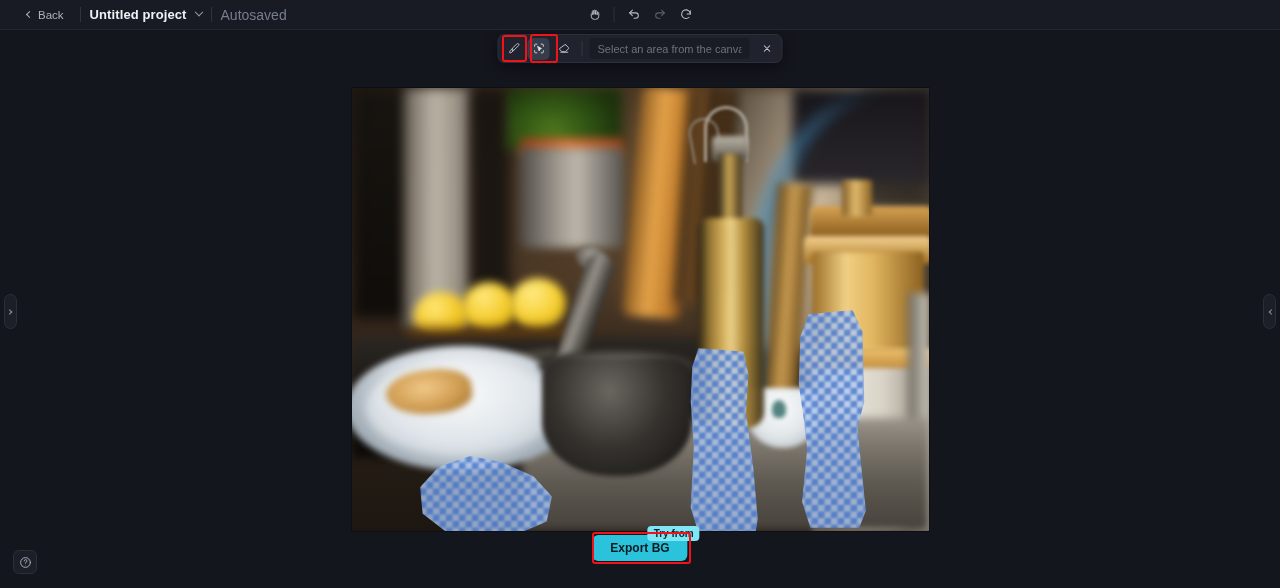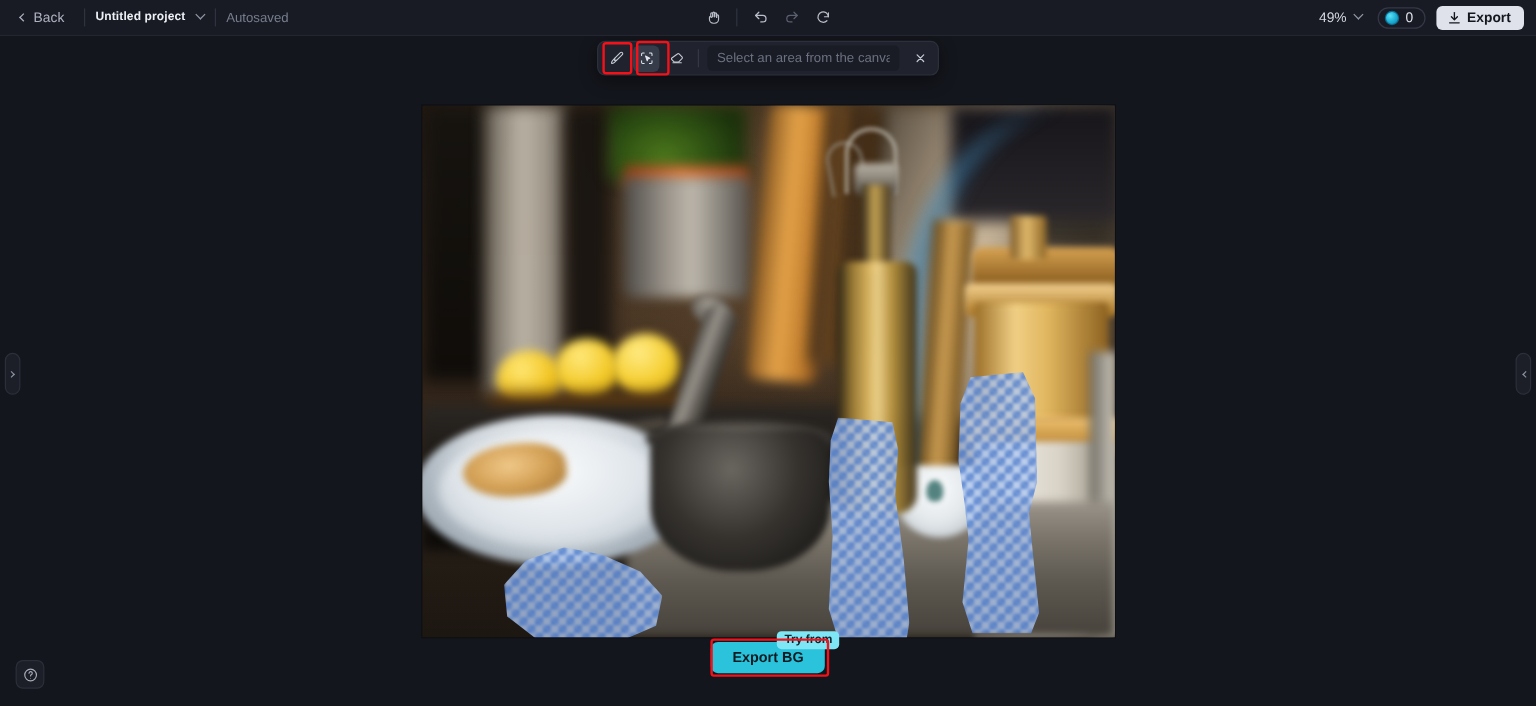--- a/index.html
+++ b/index.html
@@ -13,37 +13,37 @@
 
   
   .topbar {
     position: absolute; left: 0; top: 0;
     width: 1280px; height: 30px;
     background: #181b24;
     border-bottom: 1px solid #23262f;
     display: flex; align-items: center;
     z-index: 40;
   }
-  .tb-left { display: flex; align-items: center; padding-left: 10px; gap: 0px; }
+  .tb-left { display: flex; align-items: center; padding-left: 10px; gap: 0px; margin-left: 10px; }
   .back-btn {
     display: flex; align-items: center; gap: 5px;
     font-size: 11.5px; color: #aeb3c0;
     padding: 3px 7px; border-radius: 4px; cursor: pointer;
   }
   .chev-l { display: inline-block; width: 5px; height: 5px;
     border-left: 1.3px solid #aeb3c0; border-bottom: 1.3px solid #aeb3c0;
     transform: rotate(45deg); margin-right: 1px; }
   .vsep { width: 1px; height: 15px; background: #2f3340; margin: 0 9px; }
-  .proj-name { font-size: 10px; font-weight: bold; color: #eef0f5; letter-spacing: .1px; }
+  .proj-name { font-size: 13px; font-weight: bold; color: #eef0f5; letter-spacing: .1px; }
   .caret {
     display: inline-block; width: 6px; height: 6px;
     border-right: 1.3px solid #9298a6; border-bottom: 1.3px solid #9298a6;
     transform: rotate(45deg) translate(-2px,-2px); margin-left: 9px; cursor: pointer;
   }
-  .autosaved { font-size: 11px; color: #767d8d; }
+  .autosaved { font-size: 14px; color: #767d8d; }
 
   .tb-center {
     position: absolute; left: 50%; transform: translateX(-50%);
     display: flex; align-items: center; gap: 2px;
   }
   .ticon {
     width: 24px; height: 24px; border-radius: 5px;
     display: flex; align-items: center; justify-content: center;
     cursor: pointer;
   }
@@ -385,38 +385,20 @@
       </svg>
     </div>
     <div class="ticon">
       <svg width="13" height="13" viewBox="0 0 24 24" fill="none" stroke="#b9bec9" stroke-width="1.9" stroke-linecap="round" stroke-linejoin="round">
         <path d="M20 5v6h-6"></path>
           <path d="M20 11a8 8 0 1 0-2.3 6.1"></path>
       </svg>
     </div>
   </div>
 
-  <div class="tb-right">
-    <div class="zoom-ctl">
-      <span>49%</span>
-      <span class="caret" style="margin-left:0"></span>
-    </div>
-    <div class="credits">
-      <span class="credit-dot"></span>
-      <span>0</span>
-    </div>
-    <button class="export-btn">
-      <svg width="12" height="12" viewBox="0 0 24 24" fill="none" stroke="#14161d" stroke-width="2.2" stroke-linecap="round" stroke-linejoin="round">
-        <path d="M12 3v11"></path>
-          <path d="M7 10l5 5 5-5"></path>
-          <path d="M4 20h16"></path>
-      </svg>
-      <span>Export</span>
-    </button>
-  </div>
 </div>
 
 <div class="stage">
 
   <div class="photo">
     <div class="layer bg-base"></div>
     <div class="layer l-darkleft"></div>
     <div class="layer l-column"></div>
     <div class="layer l-gap"></div>
     <div class="layer l-green"></div>

